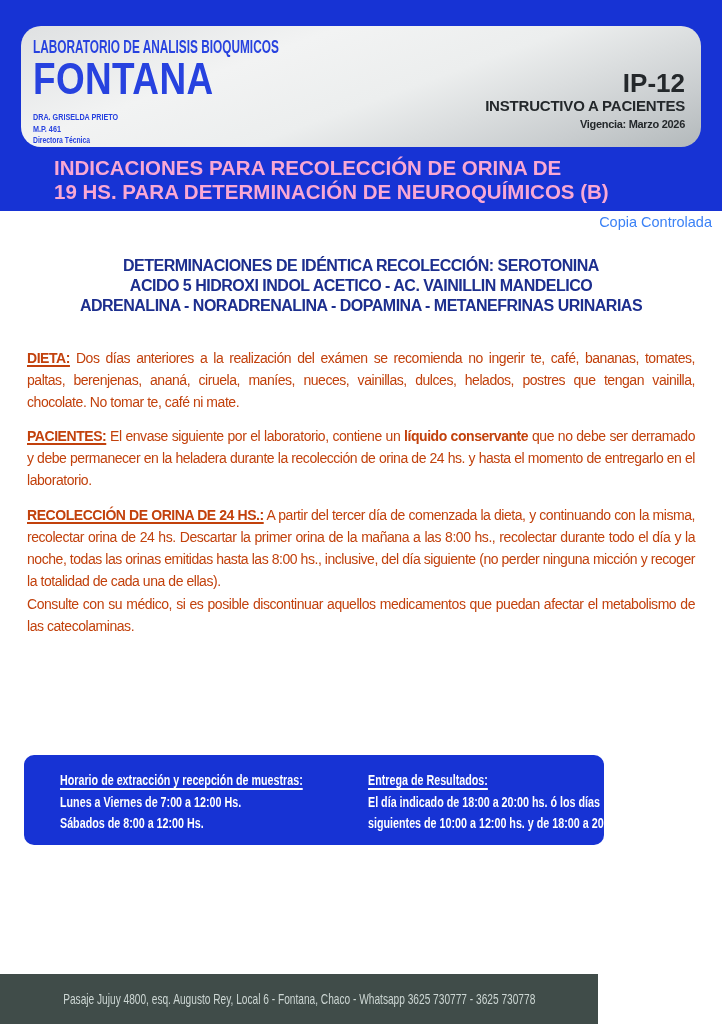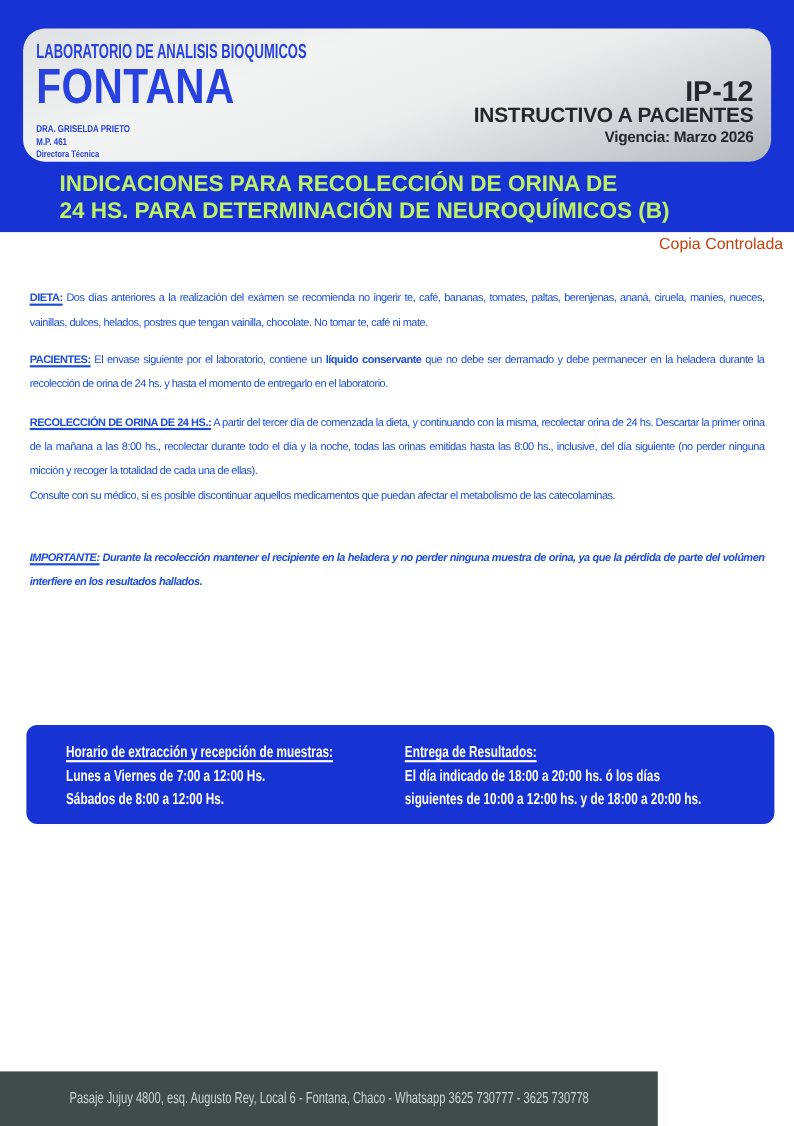--- a/index.html
+++ b/index.html
@@ -20,39 +20,39 @@
   }
   .brand{
     color:#2742df;font-size:45px;font-weight:bold;line-height:42px;margin-top:2px;
     transform:scaleX(0.82);transform-origin:left top;white-space:nowrap;letter-spacing:0.5px;
   }
   .director{margin-top:12px;color:#2742df;font-weight:bold;font-size:9px;line-height:11.5px;
     transform:scaleX(0.8);transform-origin:left top;white-space:nowrap;}
   .director .role{font-size:8.5px;}
   .doc-block{position:absolute;right:16px;bottom:16px;text-align:right;color:#24282b;}
   .doc-code{font-size:26px;font-weight:bold;line-height:26px;}
-  .doc-type{font-size:19px;font-weight:bold;line-height:20px;letter-spacing:-0.2px;}
-  .doc-validity{font-size:14px;font-weight:bold;line-height:13px;letter-spacing:-0.3px;margin-top:2px;}
-  .title-bar{padding:9px 0 0 33px;color:#bef264;font-weight:bold;font-size:20.5px;line-height:24px;}
+  .doc-type{font-size:15px;font-weight:bold;line-height:20px;letter-spacing:-0.2px;}
+  .doc-validity{font-size:11px;font-weight:bold;line-height:13px;letter-spacing:-0.3px;margin-top:2px;}
+  .title-bar{padding:9px 0 0 33px;color:#f9a8d4;font-weight:bold;font-size:20.5px;line-height:24px;}
   
   .body-area{display:flow-root;padding:0 27px;}
-  .copy-control{text-align:right;margin:3px -17px 0 0;font-size:14.5px;color:#c2410c;}
+  .copy-control{text-align:right;margin:3px -17px 0 0;font-size:14.5px;color:#3b82f6;}
   .determinations{margin-top:26px;text-align:center;color:#1d2f8e;font-weight:bold;
     font-size:16px;line-height:20px;letter-spacing:-0.5px;}
-  .para{margin:12px 0 0;font-size:10px;line-height:22px;letter-spacing:-0.45px;
-    text-align:justify;color:#1d4ed8;}
+  .para{margin:12px 0 0;font-size:14px;line-height:22px;letter-spacing:-0.45px;
+    text-align:justify;color:#c2410c;}
   .para .label{font-weight:bold;text-decoration:underline;text-decoration-thickness:1.5px;text-underline-offset:2px;}
   .bold-inline{font-weight:bold;}
   .p-dieta{margin-top:31px;}
   .p-recoleccion{margin-top:13px;}
   .p-consulta{margin-top:1px;}
   .p-importante{margin-top:34px;font-weight:bold;font-style:italic;}
   
   .schedule-box{
-    box-sizing:border-box;margin:118px 0 0 -3px;width:680px;height:90px;background:#1733d4;
+    box-sizing:border-box;margin:118px 0 0 -3px;width:580px;height:90px;background:#1733d4;
     border-radius:10px;padding:15px 0 0 36px;display:flex;color:#ffffff;
   }
   .sched-col{transform:scaleX(0.74);transform-origin:left top;white-space:nowrap;
     font-size:14.5px;font-weight:bold;line-height:21.5px;}
   .sched-left{width:308px;flex:none;}
   .sched-heading{text-decoration:underline;text-decoration-thickness:1.5px;text-underline-offset:3px;}
   
   .footer{position:absolute;left:0;bottom:0;width:598px;height:50px;background:#404c49;
     display:flex;align-items:center;justify-content:center;}
   .footer-text{color:#ccd6d3;font-size:14.5px;white-space:nowrap;
@@ -73,38 +73,42 @@
         <div class="role">Directora Técnica</div>
       </div>
       <div class="doc-block">
         <div class="doc-code">IP-12</div>
         <div class="doc-type">INSTRUCTIVO A PACIENTES</div>
         <div class="doc-validity">Vigencia: Marzo 2026</div>
       </div>
     </div>
     <div class="title-bar">
       <div>INDICACIONES PARA RECOLECCIÓN DE ORINA DE</div>
-      <div>24 HS. PARA DETERMINACIÓN DE NEUROQUÍMICOS (B)</div>
+      <div>19 HS. PARA DETERMINACIÓN DE NEUROQUÍMICOS (B)</div>
     </div>
   </div>
 
   <div class="body-area">
 
     <div class="copy-control">Copia Controlada</div>
 
+    <div class="determinations">
+      <div>DETERMINACIONES DE IDÉNTICA RECOLECCIÓN: SEROTONINA</div>
+      <div>ACIDO 5 HIDROXI INDOL ACETICO - AC. VAINILLIN MANDELICO</div>
+      <div>ADRENALINA - NORADRENALINA - DOPAMINA - METANEFRINAS URINARIAS</div>
+    </div>
 
     <p class="para p-dieta"><span class="label">DIETA:</span><span> Dos días anteriores a la realización del exámen se recomienda no ingerir te, café, bananas, tomates, paltas, berenjenas, ananá, ciruela, maníes, nueces, vainillas, dulces, helados, postres que tengan vainilla, chocolate. No tomar te, café ni mate.</span></p>
 
     <p class="para"><span class="label">PACIENTES:</span><span> El envase siguiente por el laboratorio, contiene un </span><span class="bold-inline">líquido conservante</span><span> que no debe ser derramado y debe permanecer en la heladera durante la recolección de orina de 24 hs. y hasta el momento de entregarlo en el laboratorio.</span></p>
 
     <p class="para p-recoleccion"><span class="label">RECOLECCIÓN DE ORINA DE 24 HS.:</span><span> A partir del tercer día de comenzada la dieta, y continuando con la misma, recolectar orina de 24 hs. Descartar la primer orina de la mañana a las 8:00 hs., recolectar durante todo el día y la noche, todas las orinas emitidas hasta las 8:00 hs., inclusive, del día siguiente (no perder ninguna micción y recoger la totalidad de cada una de ellas).</span></p>
 
     <p class="para p-consulta"><span>Consulte con su médico, si es posible discontinuar aquellos medicamentos que puedan afectar el metabolismo de las catecolaminas.</span></p>
 
-    <p class="para p-importante"><span class="label">IMPORTANTE:</span><span> Durante la recolección mantener el recipiente en la heladera y no perder ninguna muestra de orina, ya que la pérdida de parte del volúmen interfiere en los resultados hallados.</span></p>
 
     <div class="schedule-box">
       <div class="sched-col sched-left">
         <div class="sched-heading">Horario de extracción y recepción de muestras:</div>
         <div>Lunes a Viernes de 7:00 a 12:00 Hs.</div>
         <div>Sábados de 8:00 a 12:00 Hs.</div>
       </div>
       <div class="sched-col">
         <div class="sched-heading">Entrega de Resultados:</div>
         <div>El día indicado de 18:00 a 20:00 hs. ó los días</div>

